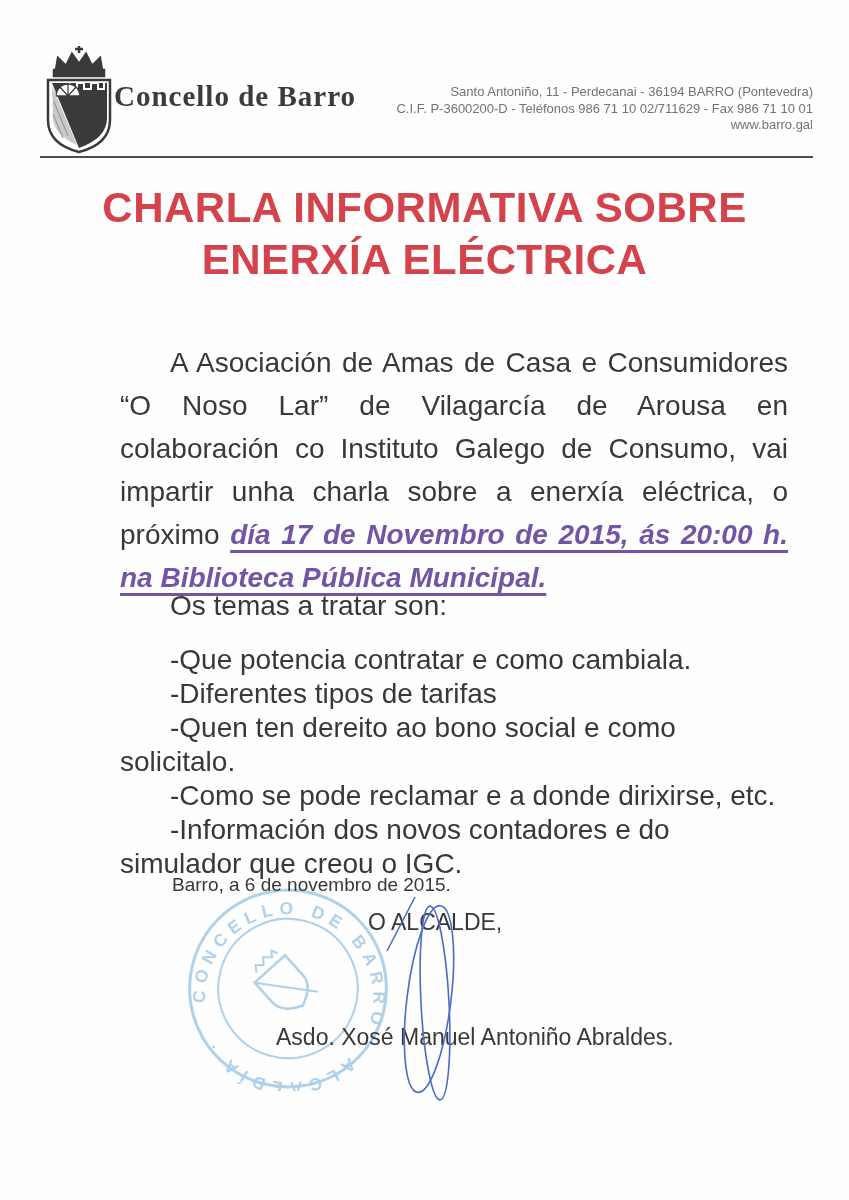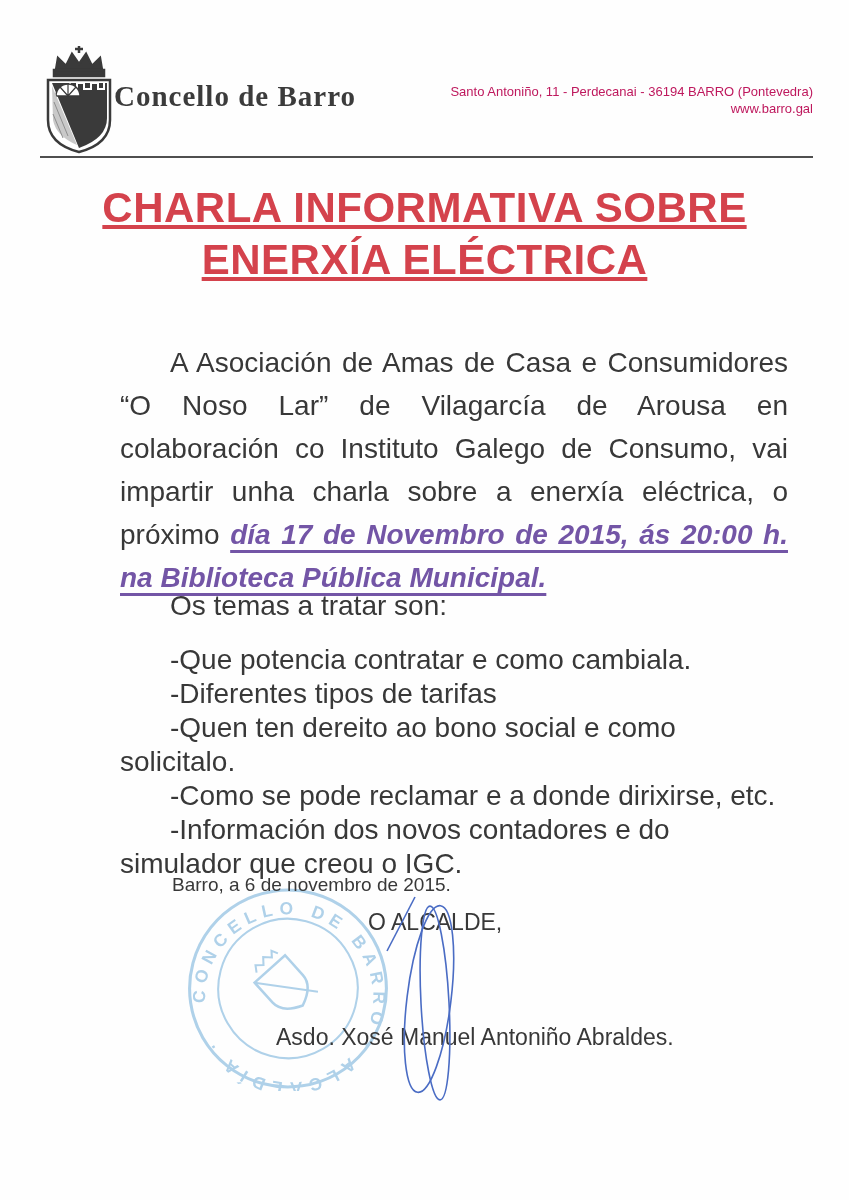--- a/index.html
+++ b/index.html
@@ -18,34 +18,33 @@
   .header { position:absolute; top:44px; left:40px; right:36px; height:112px; }
   .logo { position:absolute; left:0; top:0; }
   .org-name {
     position:absolute; left:74px; top:36px;
     font-family:"Liberation Serif", serif;
     font-weight:bold; font-size:29px; color:#3b3b3b;
     letter-spacing:1px;
   }
   .contact {
     position:absolute; right:0; top:40px;
-    text-align:right; font-size:13px; line-height:16.5px; color:#be185d;
+    text-align:right; font-size:13px; line-height:16.5px; color:#737373;
   }
   .rule {
     position:absolute; top:156px; left:40px; right:36px;
     border-top:2px solid #4f4f4f; height:0;
   }
 
   
   .title {
     position:absolute; top:182px; left:0; width:849px;
     text-align:center; color:#d4424c;
     font-weight:bold; font-size:42px; line-height:52px;
     letter-spacing:0.5px;
-    text-decoration:underline;
   }
 
   
   .bodyblock { position:absolute; left:120px; width:668px; font-size:28px;margin-top:39px; }
   .para { text-align:justify; line-height:43px; text-indent:50px; }
   .intro { top:302px; }
   .temas { top:549px; line-height:36px; text-indent:50px; }
   .topics { top:604px; line-height:34px; }
   .topics p { text-indent:50px; text-align:left; }
   .closing { top:806px; }
@@ -88,20 +87,21 @@
       </g>
 
       <path d="M12,42 L37,101 Q16,92 13,76 Z" fill="#c9c9c9"></path>
       <path d="M14,58 l14,34 M13,70 l10,24" stroke="#8f8f8f" stroke-width="1"></path>
     </svg>
 
     <div class="org-name">Concello de Barro</div>
 
     <div class="contact">
       <div>Santo Antoniño, 11 - Perdecanai - 36194 BARRO (Pontevedra)</div>
+      <div>C.I.F. P-3600200-D - Teléfonos 986 71 10 02/711629 - Fax 986 71 10 01</div>
       <div>www.barro.gal</div>
     </div>
   </div>
 
   <div class="rule"></div>
 
   <div class="title">
     <div>CHARLA INFORMATIVA SOBRE</div>
     <div>ENERXÍA ELÉCTRICA</div>
   </div>

